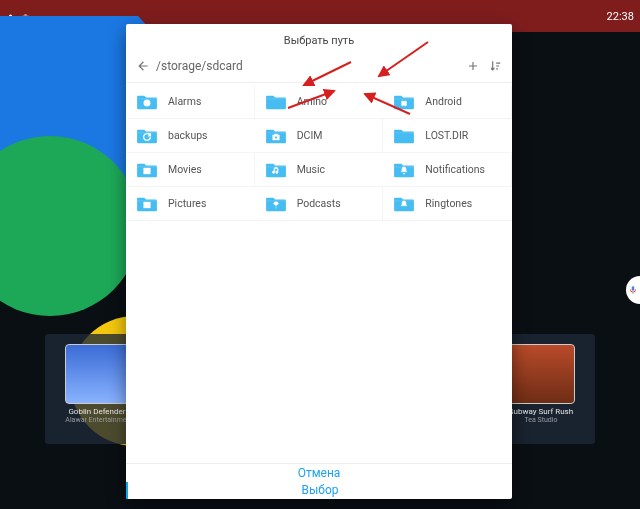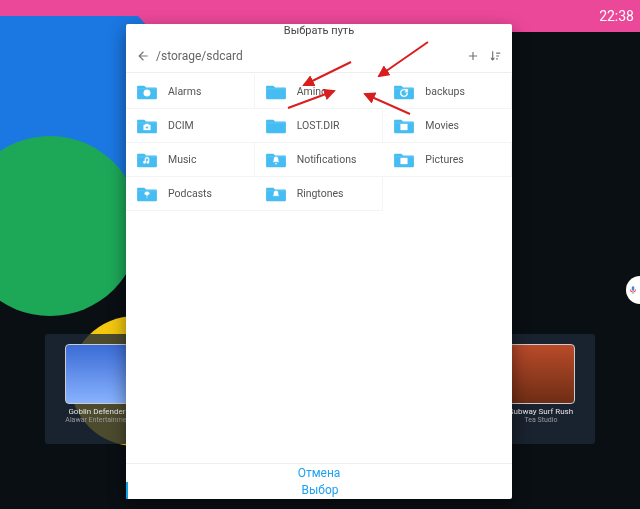--- a/index.html
+++ b/index.html
@@ -2,21 +2,21 @@
 <html><head>
 <meta charset="utf-8">
 <style>
   * { box-sizing: border-box; margin: 0; padding: 0; font-family: Roboto, Arial, sans-serif; }
   html, body { width: 640px; height: 509px; overflow: hidden; }
   body { background: #0a0f14; position: relative; }
 
   
   .statusbar {
     position: absolute; top: 0; left: 0; right: 0; height: 32px;
-    background: #ec4899; color: #fff; font-size: 14px;
+    background: #7f1d1d; color: #fff; font-size: 11px;
     display: flex; align-items: center; padding: 0 6px;
   }
   .status-left { display: flex; gap: 6px; align-items: center; }
   .status-right { margin-left: auto; }
   .stat-icon { width: 9px; height: 9px; }
 
   
   .wallpaper { position: absolute; inset: 16px 0 0 0; overflow: hidden; }
   .wp-circle { position: absolute; border-radius: 50%; }
   .c-red    { width: 250px; height: 250px; background: #e63a2e; left: 170px; top: 130px; z-index:1;}
@@ -42,21 +42,21 @@
     display:flex; align-items:center; justify-content:center;
   }
   .voice-btn svg { width:10px; height:10px; }
 
   
   .picker {
     position: absolute; left: 126px; top: 24px; width: 386px; height: 475px;
     background: #fff; border-radius: 2px; box-shadow: 0 6px 18px rgba(0,0,0,.45);
     display: flex; flex-direction: column; z-index:50;
   }
-  .picker-title { text-align: center; font-size: 11px; color: #444; padding: 0 0 2px; }
+  .picker-title { text-align: center; font-size: 11px; color: #444; padding: 10px 0 2px; }
   .picker-head {
     display: flex; align-items: center; height: 34px; padding: 0 6px;
     border-bottom: 1px solid #eee;
   }
   .back-btn { width: 22px; height: 22px; display:flex; align-items:center; justify-content:center; cursor:pointer; }
   .crumb { font-size: 12px; color: #666; margin-left: 2px; }
   .head-spacer { flex: 1; }
   .head-icon { width: 22px; height: 22px; display:flex; align-items:center; justify-content:center; color:#757575; cursor:pointer; }
   .head-icon svg { width:14px; height:14px; }
 
@@ -175,20 +175,34 @@
         <div class="folder-label">Alarms</div>
       </div>
       <div class="folder-item">
         <div class="folder-icon">
           <svg viewBox="0 0 24 20">
             <path fill="#46bdf2" d="M2 3h7l2 2h11a1 1 0 011 1v11a1 1 0 01-1 1H2a1 1 0 01-1-1V4a1 1 0 011-1z"></path>
             <path fill="#fff" opacity=".15" d="M1 6h22v1H1z"></path>
           </svg>
         </div>
         <div class="folder-label">Amino</div>
+      </div>
+      <div class="folder-item">
+        <div class="folder-icon">
+          <svg viewBox="0 0 24 20">
+            <path fill="#46bdf2" d="M2 3h7l2 2h11a1 1 0 011 1v11a1 1 0 01-1 1H2a1 1 0 01-1-1V4a1 1 0 011-1z"></path>
+            <path fill="#fff" opacity=".15" d="M1 6h22v1H1z"></path>
+          </svg>
+          <div class="folder-glyph">
+            <svg viewBox="0 0 24 24" fill="#fff" stroke="#fff" stroke-width="1">
+              <path d="M6 8h12v10H6zM8 4l1 2m6-2l1 2M9 18v3m6-3v3"></path>
+            </svg>
+          </div>
+        </div>
+        <div class="folder-label">Android</div>
       </div>
       <div class="folder-item">
         <div class="folder-icon">
           <svg viewBox="0 0 24 20">
             <path fill="#46bdf2" d="M2 3h7l2 2h11a1 1 0 011 1v11a1 1 0 01-1 1H2a1 1 0 01-1-1V4a1 1 0 011-1z"></path>
             <path fill="#fff" opacity=".15" d="M1 6h22v1H1z"></path>
           </svg>
           <div class="folder-glyph">
             <svg viewBox="0 0 24 24" fill="#fff" stroke="#fff" stroke-width="1">
               <path d="M12 3a9 9 0 109 9h-2a7 7 0 11-2-5l-3 3h7V3z"></path>

